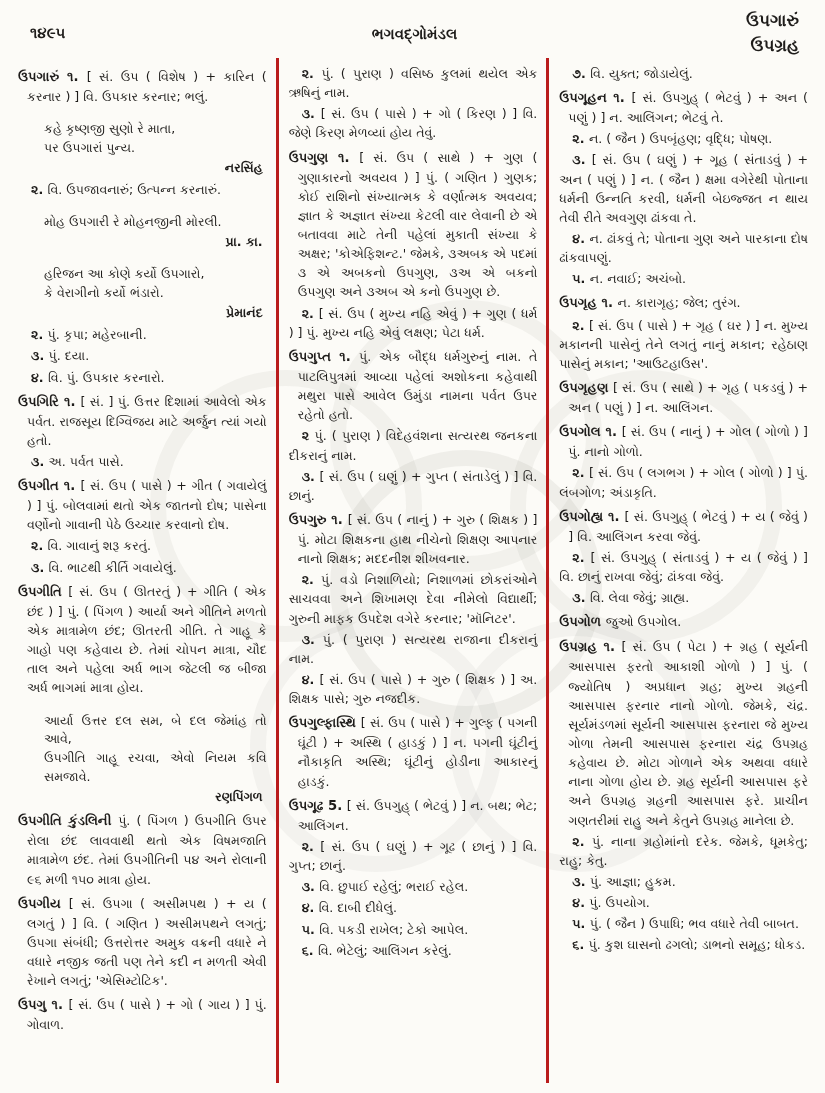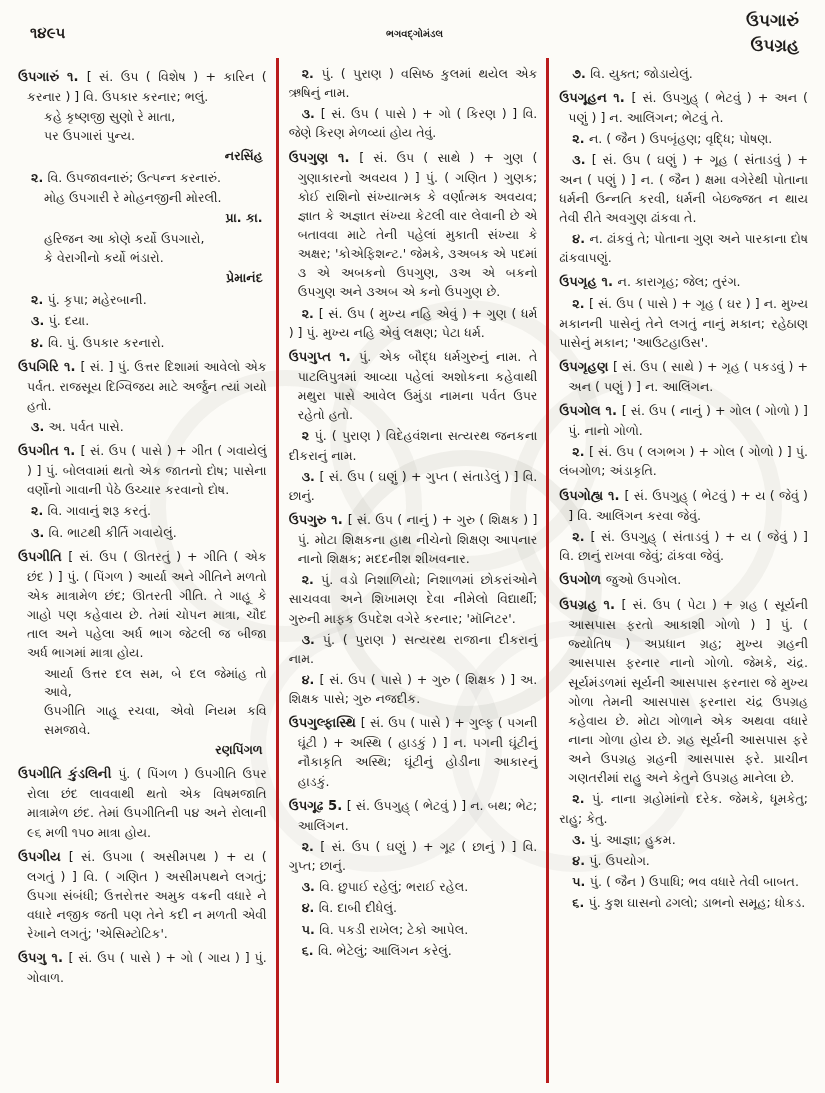--- a/index.html
+++ b/index.html
@@ -15,38 +15,38 @@
   .wm3 { width:240px; height:240px; left:330px; top:450px; border-color:rgba(110,110,105,0.09);}
   .wm4 { width:240px; height:240px; left:510px; top:370px; }
   .wm5 { width:220px; height:220px; left:250px; top:620px; border-color:rgba(110,110,105,0.06);}
   .wm6 { width:220px; height:220px; left:450px; top:620px; border-color:rgba(110,110,105,0.06);}
 
   .header {
     position:relative; display:flex; align-items:center;
     padding:14px 26px 0 30px; height:52px; box-sizing:border-box;
   }
   .pageno { font-weight:bold; font-size:15px; width:120px; }
-  .booktitle { flex:1; text-align:center; font-weight:bold; font-size:10px; padding-top:2px; }
+  .booktitle { flex:1; text-align:center; font-weight:bold; font-size:15px; padding-top:2px; }
   .guides { width:120px; text-align:right; font-weight:bold; font-size:17px; line-height:1.5; }
 
   .columns {
     position:relative; display:flex; align-items:stretch;
     height:1025px; margin:6px 8px 0 8px;
   }
   .col {
     flex:1; padding:4px 9px 0 10px; box-sizing:border-box;
     font-size:12.6px; line-height:1.52; text-align:justify;
   }
   .col + .col { border-left:3px solid #b91c1c; }
 
   p.entry { margin:5px 0 2px; padding-left:9px; text-indent:-9px; }
   p.sense { margin:2px 0 2px; text-indent:13px; }
   .hw { font-weight:bold; font-size:13.2px; }
   .num { font-weight:bold; }
-  .verse { margin:2px 0 3px 26px; }
+  .verse { margin:14px 0 3px 26px; }
   .vline { line-height:1.5; }
   .vsrc { text-align:right; font-weight:bold; padding-right:4px; }
 </style>
 </head>
 <body>
 
 <div class="page">
   <div class="wm wm1"></div>
   <div class="wm wm2"></div>
   <div class="wm wm3"></div>
@@ -118,27 +118,29 @@
         <p class="sense"><b class="num">૪. </b>વિ. દાબી દીધેલું.</p>
         <p class="sense"><b class="num">૫. </b>વિ. પકડી રાખેલ; ટેકો આપેલ.</p>
         <p class="sense"><b class="num">૬. </b>વિ. ભેટેલું; આલિંગન કરેલું.</p>
       </div>
     <div class="col">
         <p class="sense"><b class="num">૭. </b>વિ. યુક્ત; જોડાયેલું.</p>
         <p class="entry"><b class="hw">ઉપગૂહન ૧. </b>[ સં. ઉપગુહ્ ( ભેટવું ) + અન ( પણું ) ] ન. આલિંગન; ભેટવું તે.</p>
         <p class="sense"><b class="num">૨. </b>ન. ( જૈન ) ઉપબૃંહણ; વૃદ્ધિ; પોષણ.</p>
         <p class="sense"><b class="num">૩. </b>[ સં. ઉપ ( ઘણું ) + ગૂહ ( સંતાડવું ) + અન ( પણું ) ] ન. ( જૈન ) ક્ષમા વગેરેથી પોતાના ધર્મની ઉન્નતિ કરવી, ધર્મની બેઇજ્જત ન થાય તેવી રીતે અવગુણ ઢાંકવા તે.</p>
         <p class="sense"><b class="num">૪. </b>ન. ઢાંકવું તે; પોતાના ગુણ અને પારકાના દોષ ઢાંકવાપણું.</p>
+        <p class="sense"><b class="num">૫. </b>ન. નવાઈ; અચંબો.</p>
         <p class="entry"><b class="hw">ઉપગૃહ ૧. </b>ન. કારાગૃહ; જેલ; તુરંગ.</p>
         <p class="sense"><b class="num">૨. </b>[ સં. ઉપ ( પાસે ) + ગૃહ ( ઘર ) ] ન. મુખ્ય મકાનની પાસેનું તેને લગતું નાનું મકાન; રહેઠાણ પાસેનું મકાન; 'આઉટહાઉસ'.</p>
         <p class="entry"><b class="hw">ઉપગૃહણ </b>[ સં. ઉપ ( સાથે ) + ગૃહ ( પકડવું ) + અન ( પણું ) ] ન. આલિંગન.</p>
         <p class="entry"><b class="hw">ઉપગોલ ૧. </b>[ સં. ઉપ ( નાનું ) + ગોલ ( ગોળો ) ] પું. નાનો ગોળો.</p>
         <p class="sense"><b class="num">૨. </b>[ સં. ઉપ ( લગભગ ) + ગોલ ( ગોળો ) ] પું. લંબગોળ; અંડાકૃતિ.</p>
         <p class="entry"><b class="hw">ઉપગોહ્ય ૧. </b>[ સં. ઉપગુહ્ ( ભેટવું ) + ય ( જેવું ) ] વિ. આલિંગન કરવા જેવું.</p>
         <p class="sense"><b class="num">૨. </b>[ સં. ઉપગુહ્ ( સંતાડવું ) + ય ( જેવું ) ] વિ. છાનું રાખવા જેવું; ઢાંકવા જેવું.</p>
+        <p class="sense"><b class="num">૩. </b>વિ. લેવા જેવું; ગ્રાહ્ય.</p>
         <p class="entry"><b class="hw">ઉપગોળ </b>જુઓ ઉપગોલ.</p>
         <p class="entry"><b class="hw">ઉપગ્રહ ૧. </b>[ સં. ઉપ ( પેટા ) + ગ્રહ ( સૂર્યની આસપાસ ફરતો આકાશી ગોળો ) ] પું. ( જ્યોતિષ ) અપ્રધાન ગ્રહ; મુખ્ય ગ્રહની આસપાસ ફરનાર નાનો ગોળો. જેમકે, ચંદ્ર. સૂર્યમંડળમાં સૂર્યની આસપાસ ફરનારા જે મુખ્ય ગોળા તેમની આસપાસ ફરનારા ચંદ્ર ઉપગ્રહ કહેવાય છે. મોટા ગોળાને એક અથવા વધારે નાના ગોળા હોય છે. ગ્રહ સૂર્યની આસપાસ ફરે અને ઉપગ્રહ ગ્રહની આસપાસ ફરે. પ્રાચીન ગણતરીમાં રાહુ અને કેતુને ઉપગ્રહ માનેલા છે.</p>
         <p class="sense"><b class="num">૨. </b>પું. નાના ગ્રહોમાંનો દરેક. જેમકે, ધૂમકેતુ; રાહુ; કેતુ.</p>
         <p class="sense"><b class="num">૩. </b>પું. આજ્ઞા; હુકમ.</p>
         <p class="sense"><b class="num">૪. </b>પું. ઉપયોગ.</p>
         <p class="sense"><b class="num">૫. </b>પું. ( જૈન ) ઉપાધિ; ભવ વધારે તેવી બાબત.</p>
         <p class="sense"><b class="num">૬. </b>પું. કુશ ઘાસનો ઢગલો; ડાભનો સમૂહ; ધોકડ.</p>
       </div>
   </div>
 </div>

